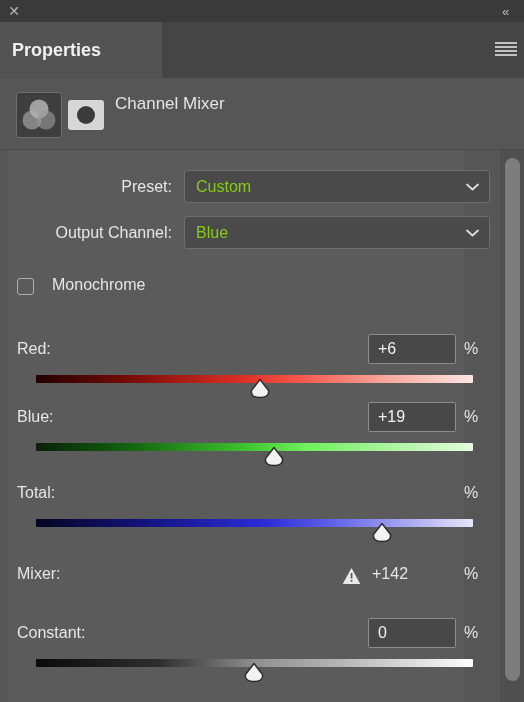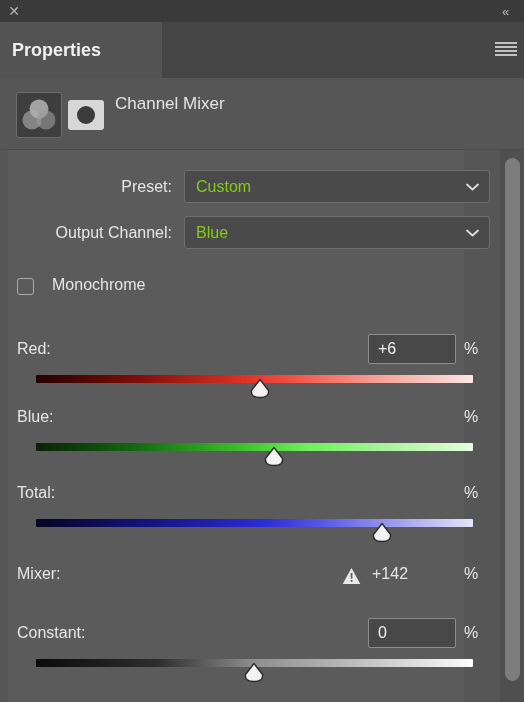--- a/index.html
+++ b/index.html
@@ -331,20 +331,23 @@
       <div class="track red" style="top:41px"></div>
       <div class="thumb" style="left:252px;top:44px">
         <svg width="22" height="21" viewBox="0 0 22 21">
           <path d="M11 1.5 L19.5 12.5 Q20.5 19.5 11 19.5 Q1.5 19.5 2.5 12.5 Z" fill="#f2f2f2" stroke="#2b2b2b" stroke-width="1.4" stroke-linejoin="round"></path>
         </svg>
       </div>
     </div>
 
     <div class="row" style="top:252px;height:56px">
       <div class="lbl" style="left:9px;top:6px">Blue:</div>
+      <div class="numbox" style="left:360px;top:0">
+        <span>+19</span>
+      </div>
       <div class="pct" style="left:456px;top:6px">%</div>
       <div class="track green" style="top:41px"></div>
       <div class="thumb" style="left:266px;top:44px">
         <svg width="22" height="21" viewBox="0 0 22 21">
           <path d="M11 1.5 L19.5 12.5 Q20.5 19.5 11 19.5 Q1.5 19.5 2.5 12.5 Z" fill="#f2f2f2" stroke="#2b2b2b" stroke-width="1.4" stroke-linejoin="round"></path>
         </svg>
       </div>
     </div>
 
     <div class="row" style="top:328px;height:56px">

